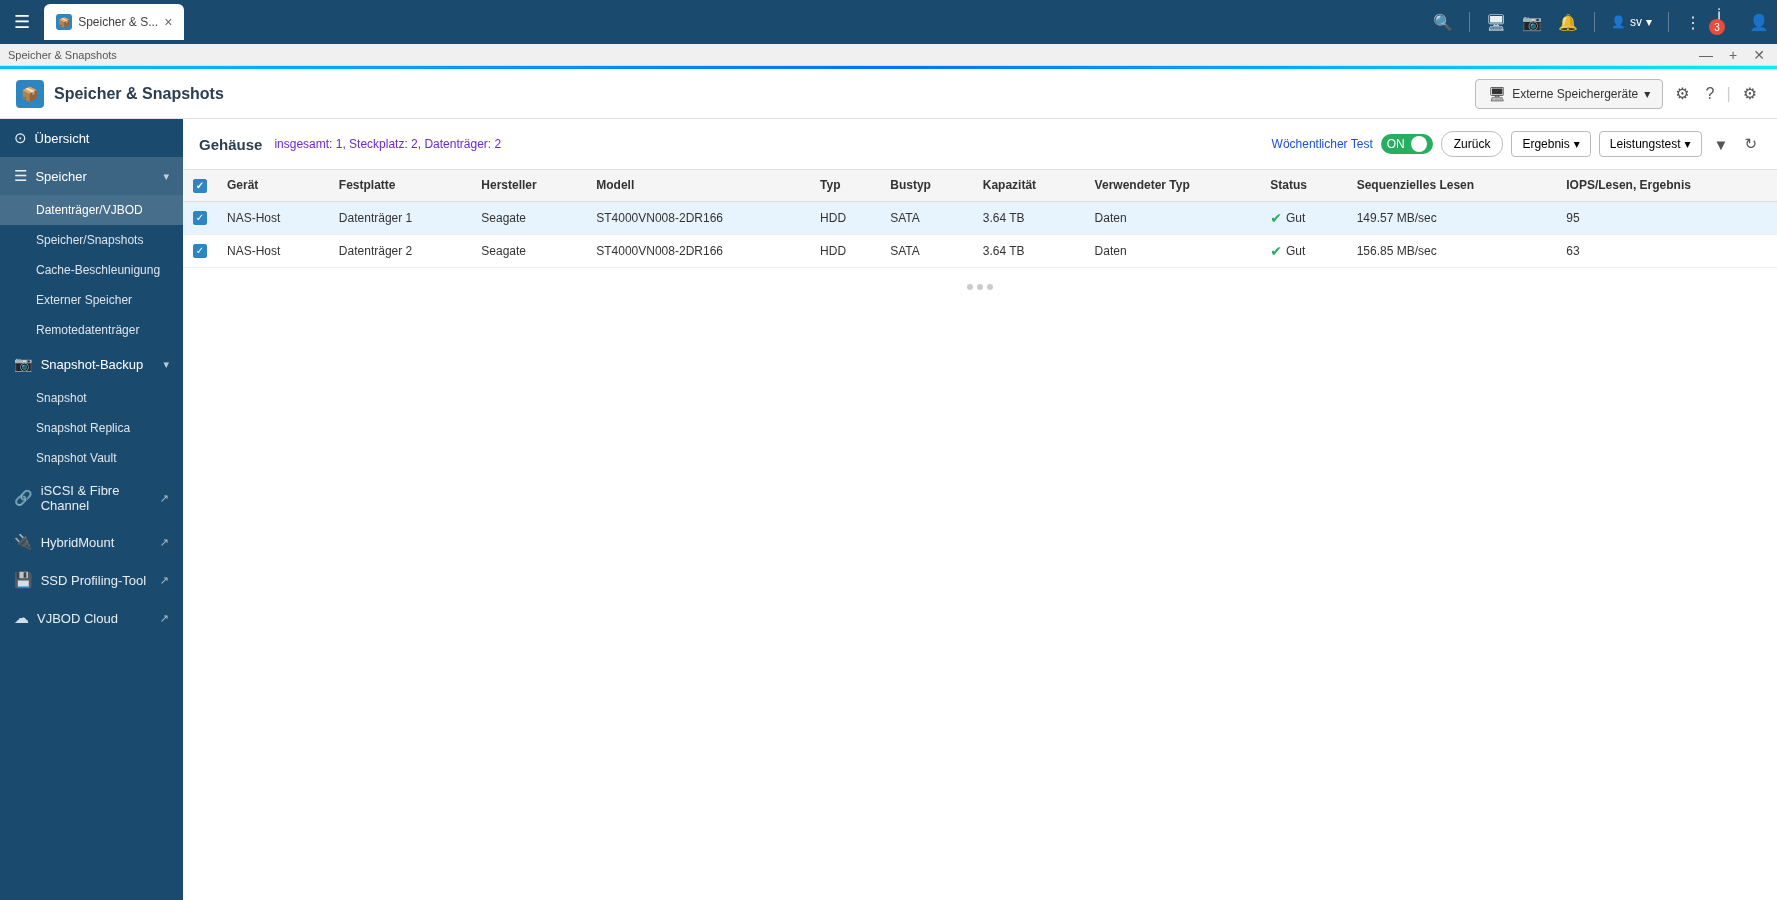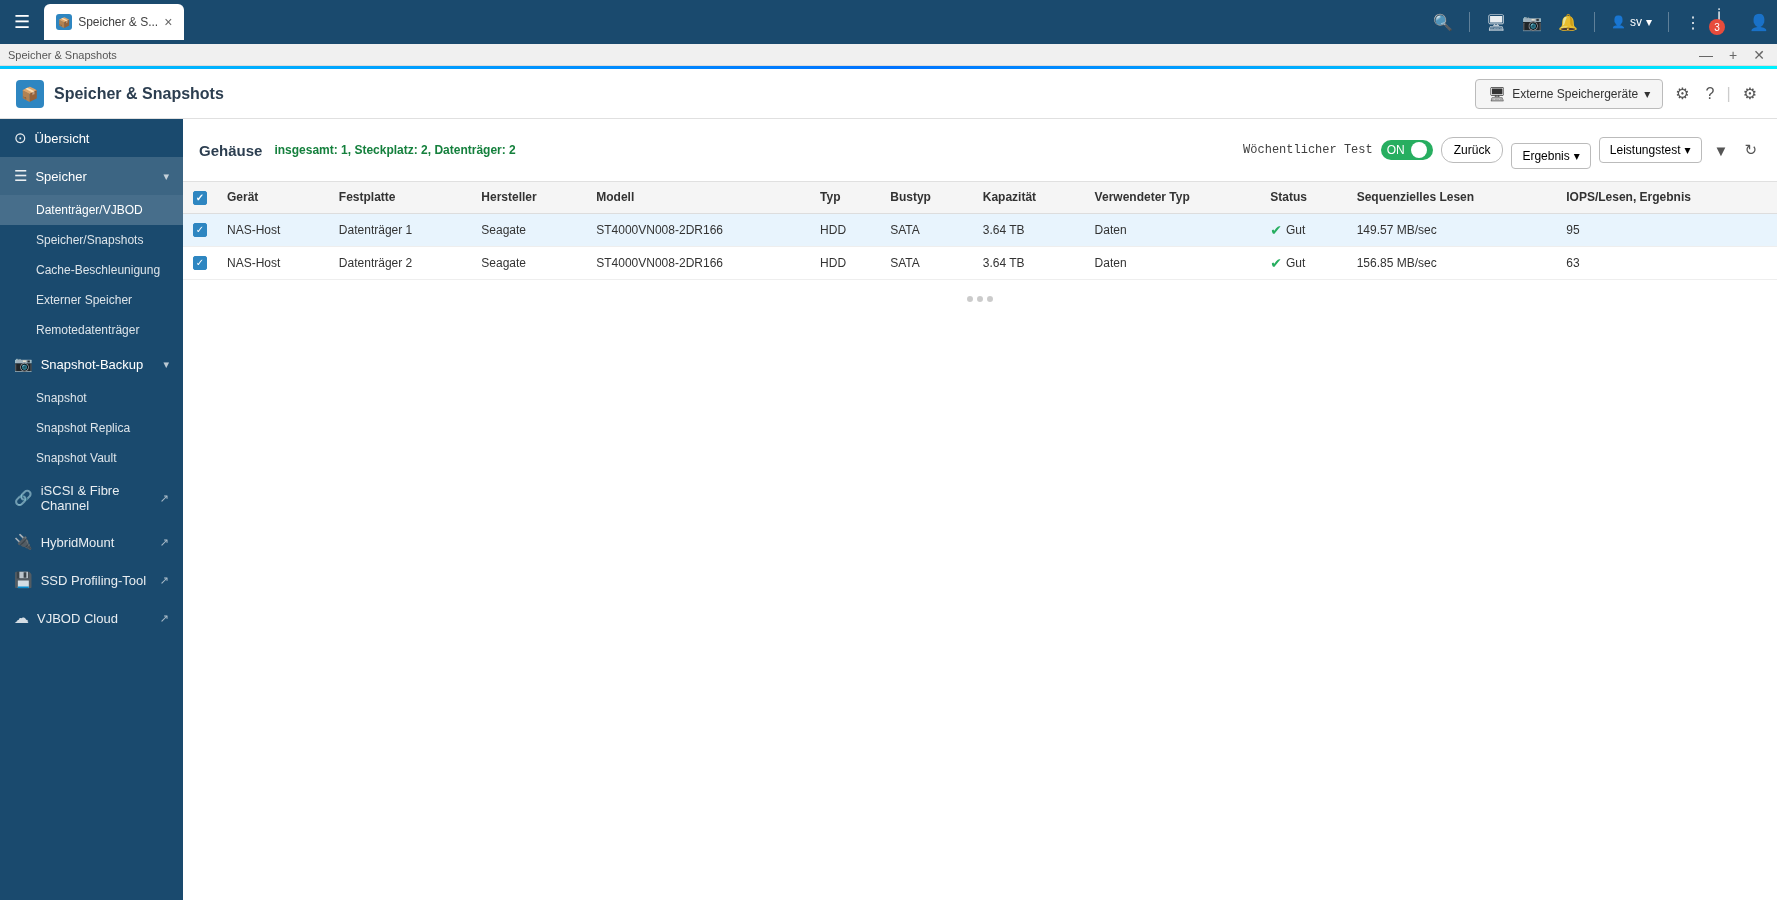--- a/index.html
+++ b/index.html
@@ -82,38 +82,38 @@
 
     
     .content-area { flex: 1; overflow: auto; padding: 0; background: white; }
 
     
     .content-header {
       display: flex; align-items: center; padding: 12px 16px;
       border-bottom: 1px solid #e0e0e0; gap: 12px;
     }
     .content-title { font-size: 15px; font-weight: 600; color: #2c3e50; }
-    .content-subtitle { font-size: 12px; color: #15803d; font-weight: bold; }
+    .content-subtitle { font-size: 12px; color: #6d28d9; }
     .header-spacer { flex: 1; }
     .test-section { display: flex; align-items: center; gap: 8px; }
-    .test-label { font-size: 12px; color: #404040; font-family: Liberation Mono, monospace; }
+    .test-label { font-size: 12px; color: #1d4ed8; }
     .toggle-on {
       display: flex; align-items: center; background: #27ae60; border-radius: 12px;
       padding: 2px 6px; gap: 4px; cursor: pointer; min-width: 52px; justify-content: space-between;
     }
     .toggle-on-text { color: white; font-size: 12px; font-weight: normal; }
     .toggle-circle { width: 16px; height: 16px; background: white; border-radius: 50%; }
     .btn-zurück {
       padding: 5px 12px; border: 1px solid #bbb; border-radius: 12px;
       background: white; cursor: pointer; font-size: 12px;
     }
     .btn-ergebnis {
       display: flex; align-items: center; gap: 4px; padding: 5px 10px;
       border: 1px solid #bbb; border-radius: 4px; background: white;
-      cursor: pointer; font-size: 12px; margin-top: 12px;
+      cursor: pointer; font-size: 12px;
     }
     .btn-leistungstest {
       display: flex; align-items: center; gap: 4px; padding: 5px 10px;
       border: 1px solid #bbb; border-radius: 4px; background: white;
       cursor: pointer; font-size: 12px;
     }
     .filter-icon-btn { font-size: 15px; color: #555; cursor: pointer; padding: 4px; }
     .refresh-icon-btn { font-size: 15px; color: #555; cursor: pointer; padding: 4px; }
 
     

